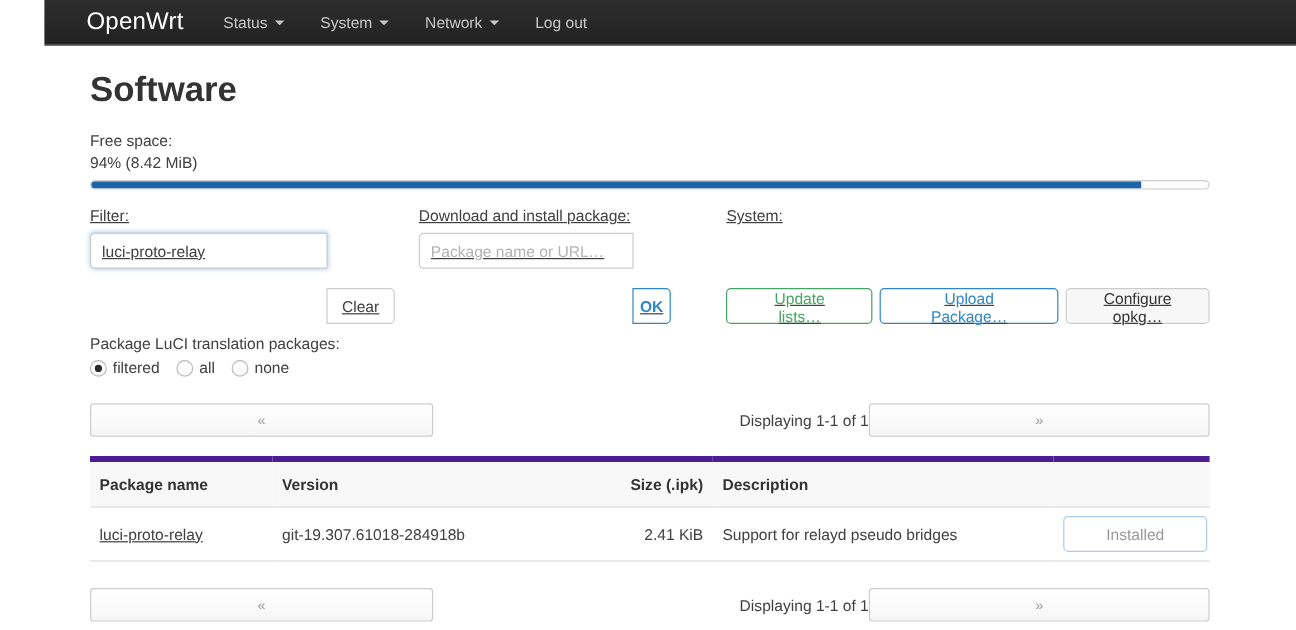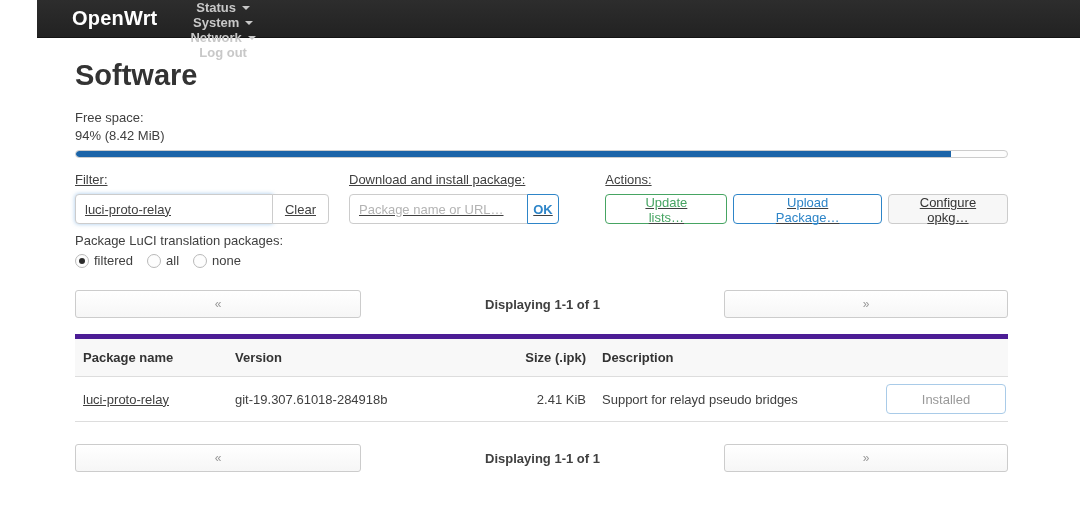--- a/index.html
+++ b/index.html
@@ -1,21 +1,21 @@
 <!DOCTYPE html>
 <html><head>
 <meta charset="utf-8">
 <style>
   * { margin: 0; padding: 0; box-sizing: border-box; }
   html, body { width: 1080px; height: 525px; background: #fff; font-family: "Liberation Sans", sans-serif; color: #404040; font-size: 13px; }
 
   
-  .navbar { margin-left: 37px; height: 38px; background: linear-gradient(#2d2d2d, #222); border-bottom: 1px solid #141414; display: flex; align-items: center; font-weight: bold; }
+  .navbar { margin-left: 37px; height: 38px; background: linear-gradient(#2d2d2d, #222); border-bottom: 1px solid #141414; display: flex; align-items: center; }
   .brand { color: #fff; font-size: 20px; padding: 0 18px 0 35px; letter-spacing: 0.2px; }
-  .nav-items { display: flex; align-items: center; height: 100%; flex-direction: column; }
+  .nav-items { display: flex; align-items: center; height: 100%; }
   .nav-item { color: #c8c8c8; padding: 0 15px; height: 100%; display: flex; align-items: center; cursor: pointer; }
   .caret { display: inline-block; width: 0; height: 0; margin-left: 6px; border-left: 4px solid transparent; border-right: 4px solid transparent; border-top: 4px solid #c8c8c8; }
 
   
   .container { margin-left: 75px; width: 933px; }
   h1.page-title { margin-top: 21px; font-size: 29px; font-weight: bold; color: #333; }
 
   .free-space { margin-top: 17px; }
   .free-space .lbl { line-height: 18px; }
   .progress { margin-top: 5px; height: 8px; border: 1px solid #ccc; border-radius: 5px; background: #fdfdfd; overflow: hidden; }
@@ -25,21 +25,21 @@
   .controls { margin-top: 14px; display: flex; align-items: flex-start; text-decoration: underline; }
   .ctl-label { margin-bottom: 6px; line-height: 16px; }
   .group-filter { width: 254px; }
   .group-download { margin-left: 20px; width: 241px; }
   .group-actions { margin-left: 33px; }
   .input-group { display: flex; }
   input[type="text"] { height: 30px; border: 1px solid #ccc; border-radius: 4px 0 0 4px; padding: 0 9px; font-size: 13px; font-family: "Liberation Sans", sans-serif; color: #404040; outline: none; }
   input[type="text"]::placeholder { color: #b3b3b3; }
   .filter-input { width: 208px; border-color: #5b9dd9; box-shadow: 0 0 4px rgba(91,157,217,0.55); }
   .dl-input { width: 179px; }
-  .btn { height: 30px; border: 1px solid #ccc; background: #fff; border-radius: 4px; font-size: 13px; font-family: "Liberation Sans", sans-serif; color: #404040; cursor: pointer; padding: 0 12px; }
+  .btn { height: 30px; border: 1px solid #ccc; background: #fff; border-radius: 4px; font-size: 13px; font-family: "Liberation Sans", sans-serif; color: #404040; cursor: pointer; padding: 0 12px; margin-top: 46px; }
   .btn-attached { border-radius: 0 4px 4px 0; border-left: 1px solid #ccc; margin-left: -1px; background: #fff; }
   .btn-ok { color: #2e85c8; border-color: #2e85c8; font-weight: bold; width: 32px; padding: 0; }
   .actions-btns { display: flex; gap: 6px; }
   .btn-green { color: #46a462; border-color: #46a462; padding: 0 24px; }
   .btn-blue { color: #2e85c8; border-color: #2e85c8; padding: 0 25px; }
   .btn-gray { color: #333; border-color: #ccc; background: #f7f7f7; padding: 0 14px; }
 
   
   .translation { margin-top: 9px; }
   .radio-row { margin-top: 5px; display: flex; align-items: center; gap: 14px; }
@@ -50,21 +50,21 @@
   
   .tabs { margin-top: 21px; display: flex; border-bottom: 1px solid #d8d8d8; }
   .tab { padding: 5px 14px; border: 1px solid #d8d8d8; border-bottom: none; background: #eee; color: #404040; border-radius: 4px 4px 0 0; margin-right: 5px; margin-bottom: -1px; cursor: pointer; line-height: 16px; }
   .tab.active { background: #fff; color: #2a7bb8; border-bottom: 1px solid #fff; }
 
   
   .pagination { margin-top: 22px; display: flex; align-items: center; }
   .page-btn { height: 28px; border: 1px solid #ccc; border-radius: 3px; background: linear-gradient(#fff, #f6f6f6); color: #999; font-size: 12px; cursor: pointer; }
   .page-prev { width: 286px; }
   .page-next { width: 284px; margin-left: auto; }
-  .page-status { flex: 1; text-align: center; font-weight: bold; }
+  .page-status { flex: 1; text-align: right; }
 
   
   table.pkg-table { margin-top: 16px; width: 100%; border-collapse: collapse; table-layout: fixed; }
   .pkg-table th, .pkg-table td { text-align: left; padding: 11px 8px; font-size: 13px; }
   .pkg-table thead tr { background: #f8f8f8; border-top: 5px solid #4c1d95; border-bottom: 1px solid #ddd; }
   .pkg-table th { font-weight: bold; color: #333; }
   .pkg-table tbody tr { border-bottom: 1px solid #ddd; }
   .col-name { width: 152px; }
   .col-version { width: 253px; }
   .col-size { width: 114px; text-align: right !important; }
@@ -118,21 +118,21 @@
       </div>
     </div>
     <div class="group-download">
       <div class="ctl-label">Download and install package:</div>
       <div class="input-group">
         <input type="text" class="dl-input" placeholder="Package name or URL…" style="">
         <button class="btn btn-attached btn-ok">OK</button>
       </div>
     </div>
     <div class="group-actions">
-      <div class="ctl-label">Actions:</div>
+      <div class="ctl-label">System:</div>
       <div class="actions-btns">
         <button class="btn btn-green">Update lists…</button>
         <button class="btn btn-blue">Upload Package…</button>
         <button class="btn btn-gray">Configure opkg…</button>
       </div>
     </div>
   </section>
 
   <section class="translation">
     <div>Package LuCI translation packages:</div>

